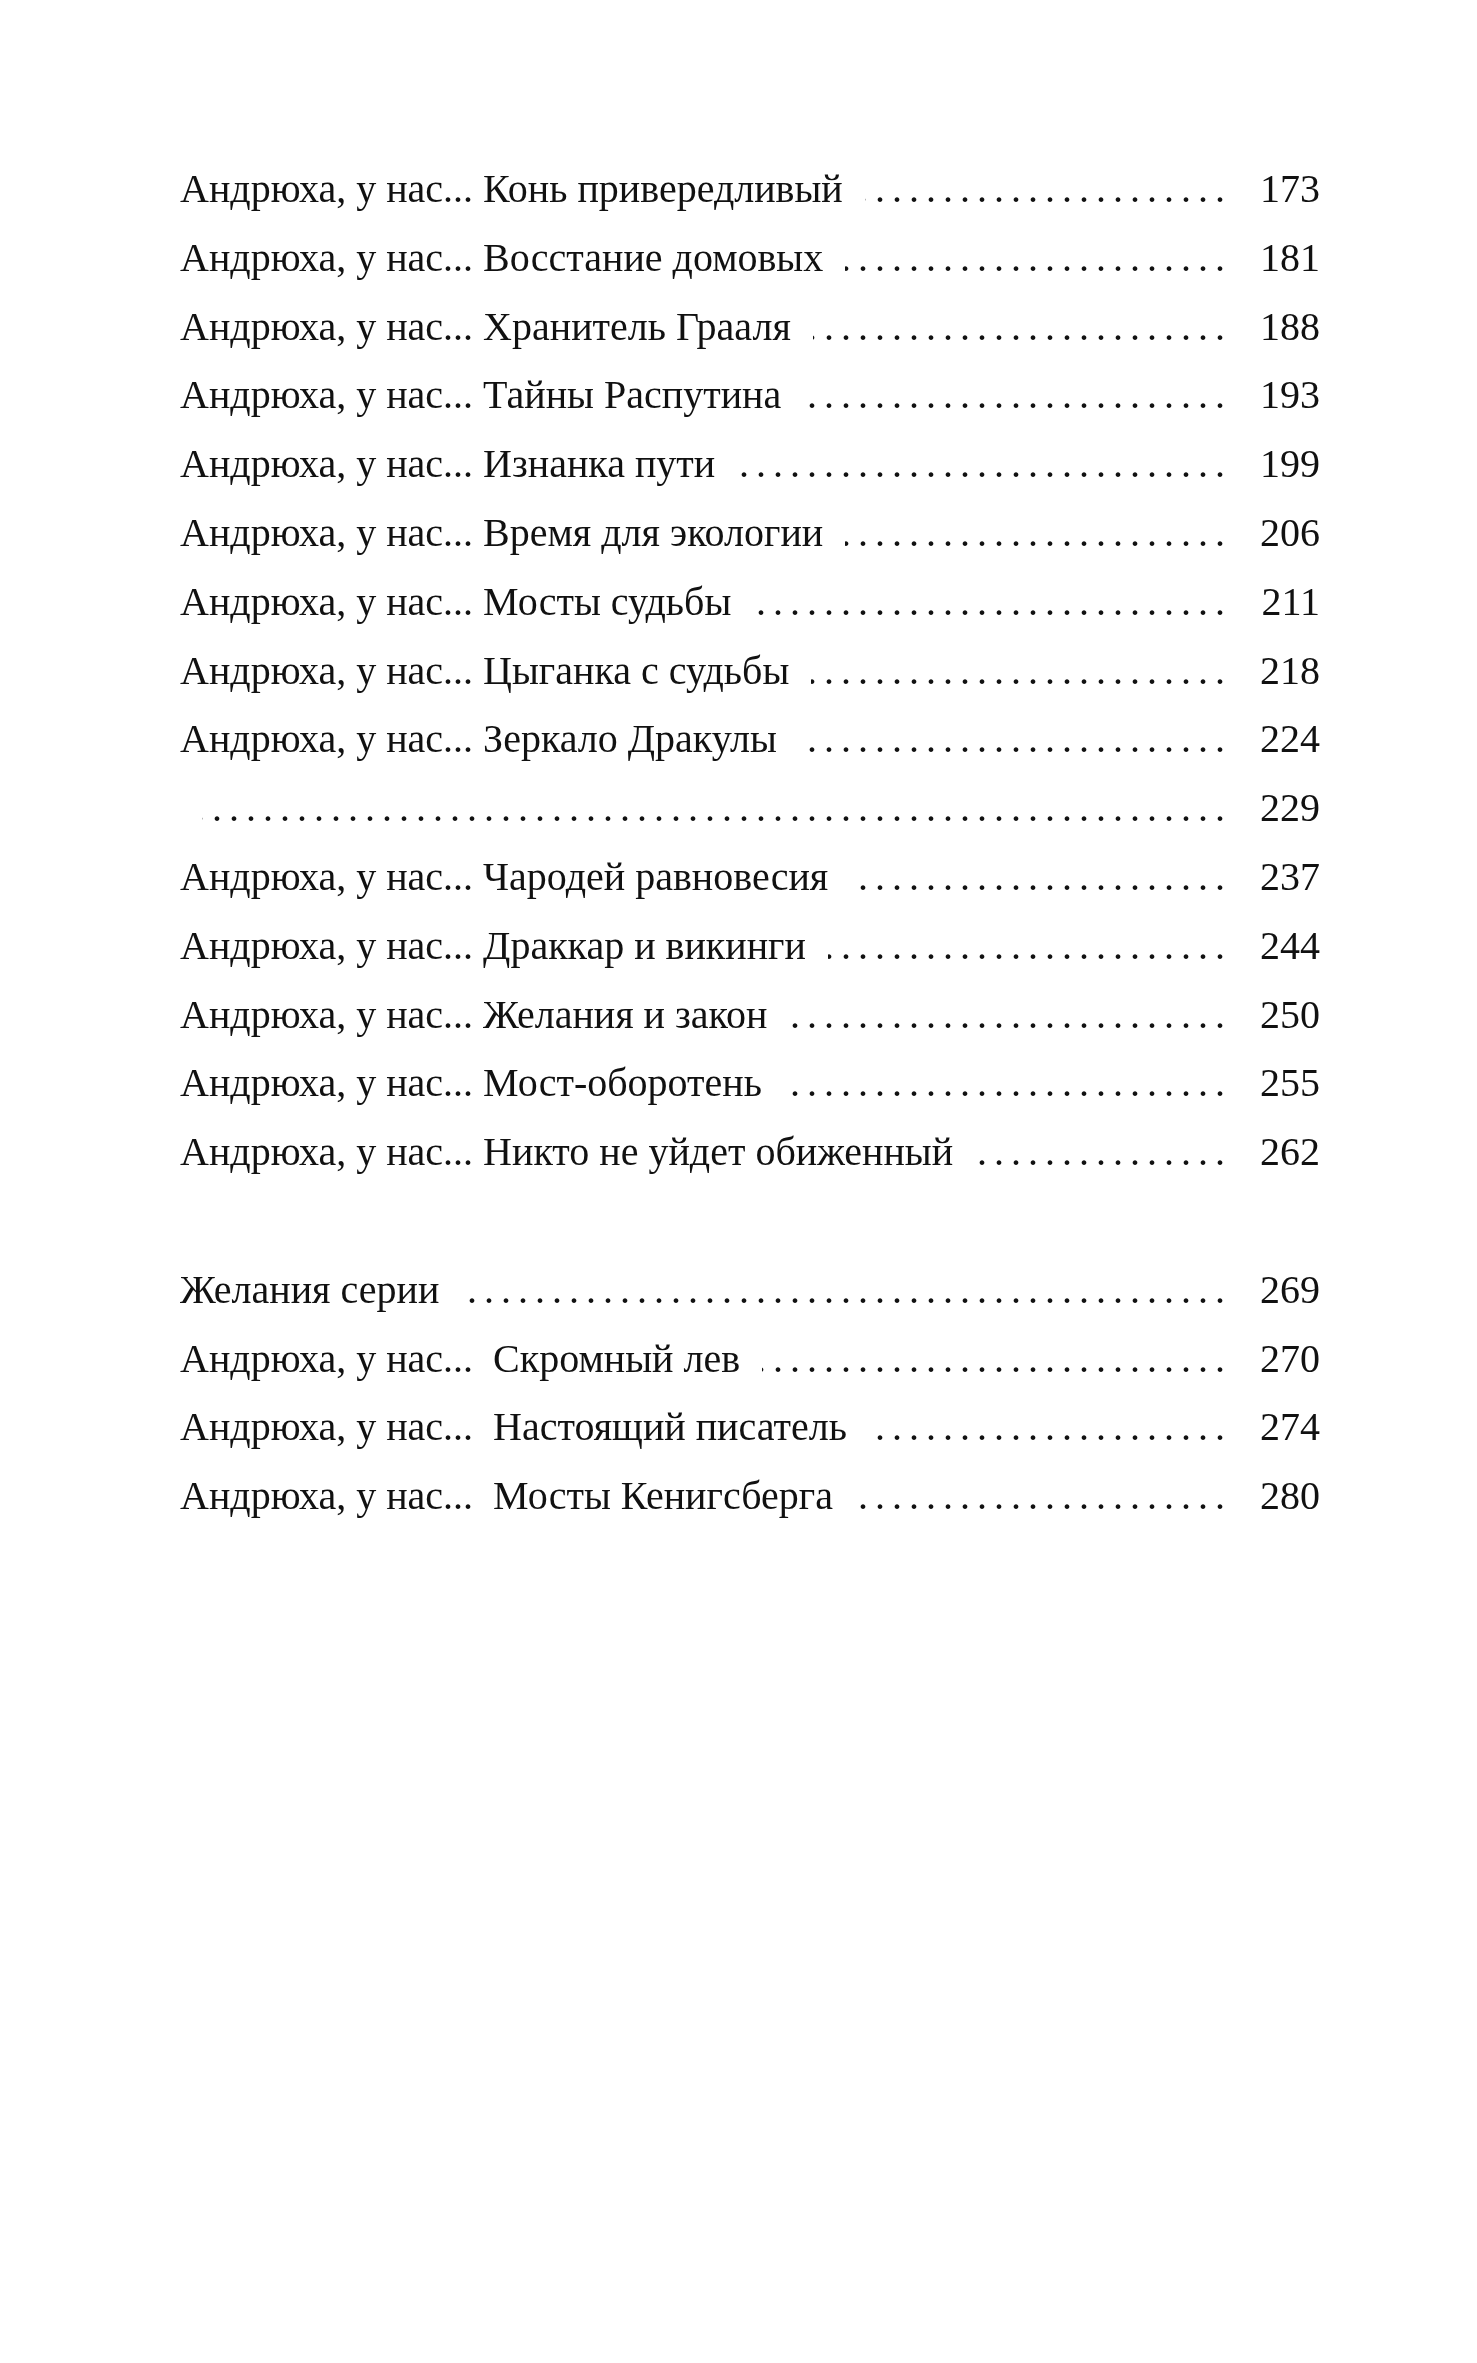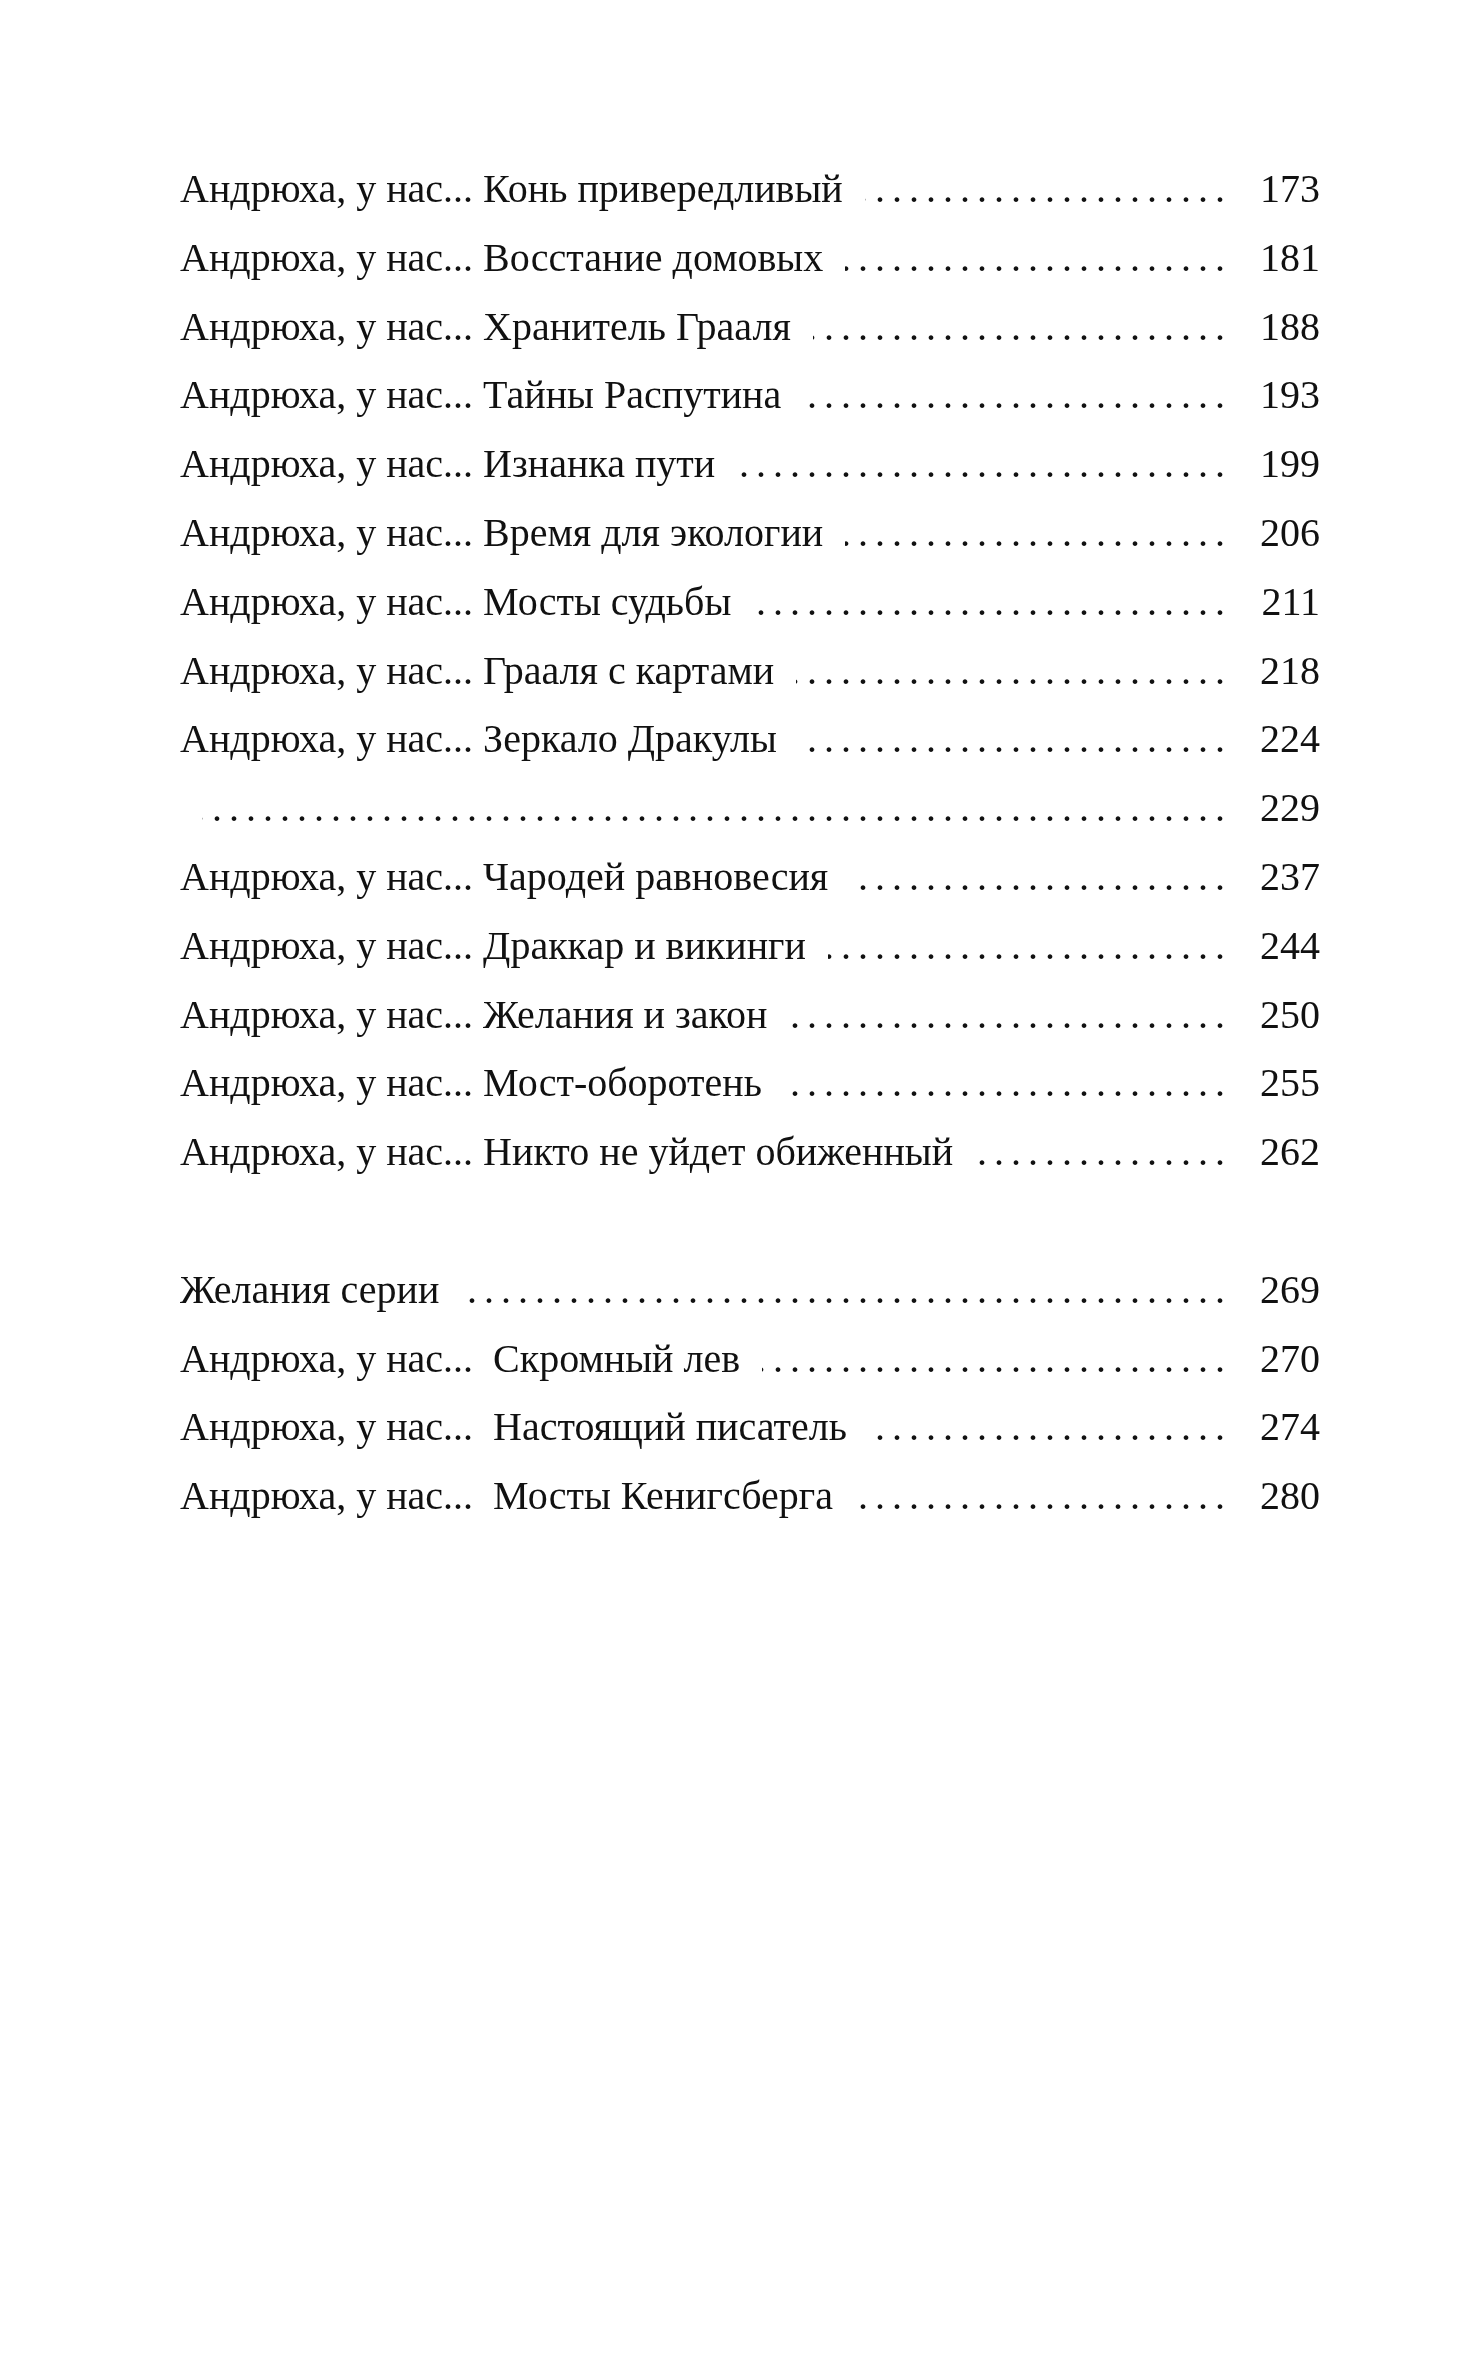--- a/index.html
+++ b/index.html
@@ -55,21 +55,21 @@
         <span class="title"><span>Андрюха, у нас...</span><span style="margin-left: 0.25em;">Время для экологии</span></span>
         <span class="dots">......................................................................</span>
         <span class="page">206</span>
       </div>
       <div class="row">
         <span class="title"><span>Андрюха, у нас...</span><span style="margin-left: 0.25em; text-align: center;">Мосты судьбы</span></span>
         <span class="dots">......................................................................</span>
         <span class="page">211</span>
       </div>
       <div class="row">
-        <span class="title"><span>Андрюха, у нас...</span><span style="margin-left: 0.25em;">Грааля с картами</span></span>
+        <span class="title"><span>Андрюха, у нас...</span><span style="margin-left: 0.25em;">Цыганка с судьбы</span></span>
         <span class="dots">......................................................................</span>
         <span class="page">218</span>
       </div>
       <div class="row">
         <span class="title"><span>Андрюха, у нас...</span><span style="margin-left: 0.25em;">Зеркало Дракулы</span></span>
         <span class="dots">......................................................................</span>
         <span class="page">224</span>
       </div>
       <div class="row">
         <span class="dots">......................................................................</span>

